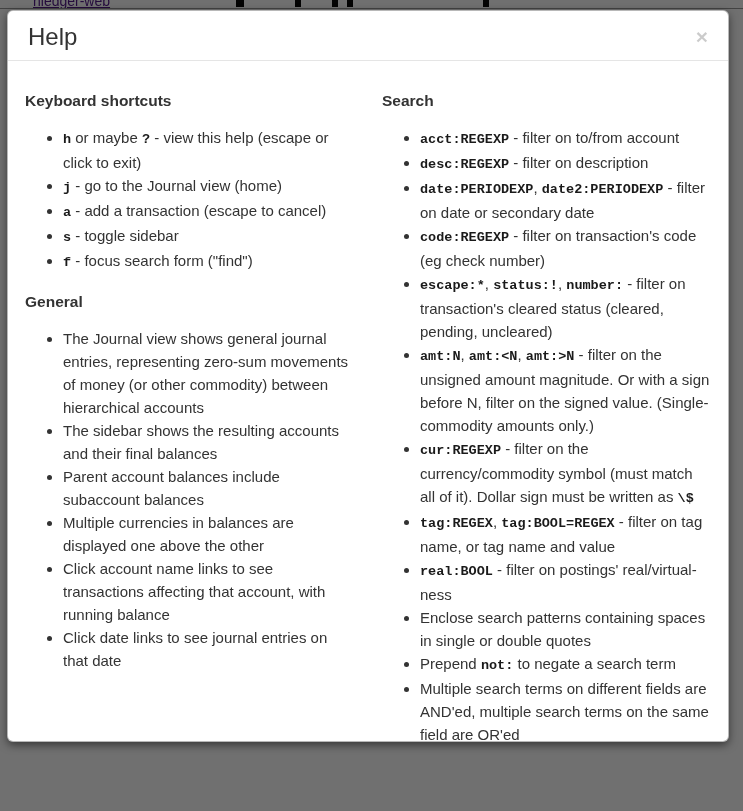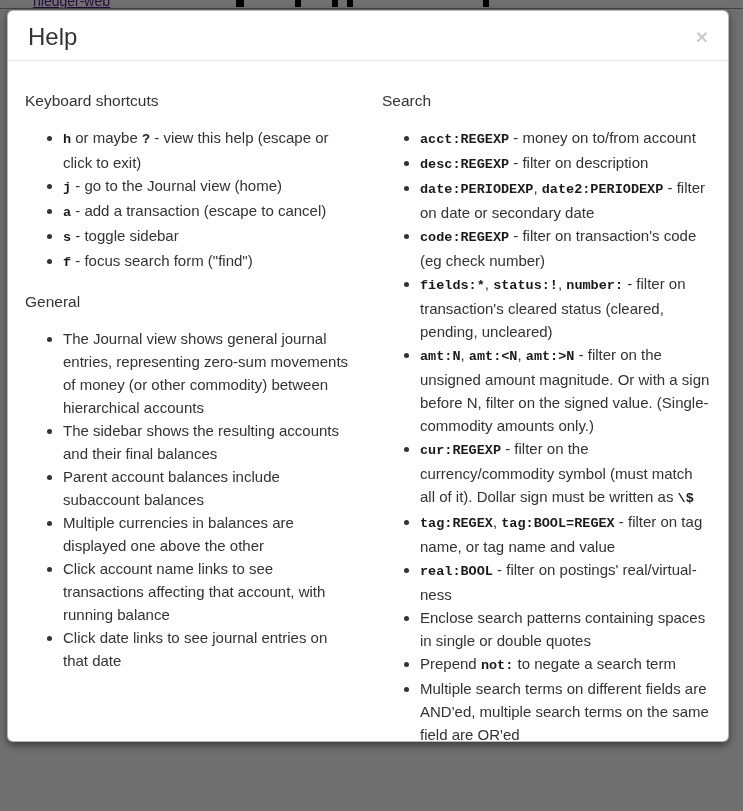--- a/index.html
+++ b/index.html
@@ -50,21 +50,21 @@
     font-family:"Liberation Sans",sans-serif;
     font-size:21px;font-weight:700;line-height:1;
     color:#000;opacity:0.2;cursor:pointer;
   }
   .modal-body{
     padding:28px 17px 0;
     display:grid;grid-template-columns:1fr 1fr;column-gap:28px;
     font-size:15px;line-height:23px;color:#333;
   }
   .section-heading{
-    font-weight:400;font-size:15.5px;line-height:23px;color:#333;
+    font-weight:700;font-size:15.5px;line-height:23px;color:#333;
     margin:0 0 14px;
   }
   .help-col ul{
     margin:0 0 16px;
     padding-left:38px;
     list-style:disc;
   }
   .help-col li{margin:0;padding:0;}
   .help-col code{
     font-family:"Liberation Mono",monospace;
@@ -108,25 +108,25 @@
           <li><span>The sidebar shows the resulting accounts and their final balances</span></li>
           <li><span>Parent account balances include subaccount balances</span></li>
           <li><span>Multiple currencies in balances are displayed one above the other</span></li>
           <li><span>Click account name links to see transactions affecting that account, with running balance</span></li>
           <li><span>Click date links to see journal entries on that date</span></li>
         </ul>
       </div>
     <div class="help-col" id="col-right">
         <div class="section-heading">Search</div>
         <ul>
-          <li><code>acct:REGEXP</code><span> - money on to/from account</span></li>
+          <li><code>acct:REGEXP</code><span> - filter on to/from account</span></li>
           <li><code>desc:REGEXP</code><span> - filter on description</span></li>
           <li><code>date:PERIODEXP</code><span>, </span><code>date2:PERIODEXP</code><span> - filter on date or secondary date</span></li>
           <li><code>code:REGEXP</code><span> - filter on transaction's code (eg check number)</span></li>
-          <li><code>fields:*</code><span>, </span><code>status:!</code><span>, </span><code>number:</code><span> - filter on transaction's cleared status (cleared, pending, uncleared)</span></li>
+          <li><code>escape:*</code><span>, </span><code>status:!</code><span>, </span><code>number:</code><span> - filter on transaction's cleared status (cleared, pending, uncleared)</span></li>
           <li><code>amt:N</code><span>, </span><code>amt:&lt;N</code><span>, </span><code>amt:&gt;N</code><span> - filter on the unsigned amount magnitude. Or with a sign before N, filter on the signed value. (Single-commodity amounts only.)</span></li>
           <li><code>cur:REGEXP</code><span> - filter on the currency/commodity symbol (must match all of it). Dollar sign must be written as </span><code>\$</code></li>
           <li><code>tag:REGEX</code><span>, </span><code>tag:BOOL=REGEX</code><span> - filter on tag name, or tag name and value</span></li>
           <li><code>real:BOOL</code><span> - filter on postings' real/virtual-ness</span></li>
           <li><span>Enclose search patterns containing spaces in single or double quotes</span></li>
           <li><span>Prepend </span><code>not:</code><span> to negate a search term</span></li>
           <li><span>Multiple search terms on different fields are AND'ed, multiple search terms on the same field are OR'ed</span></li>
           <li><span>These search terms also work with command-line hledger</span></li>
         </ul>
       </div>

